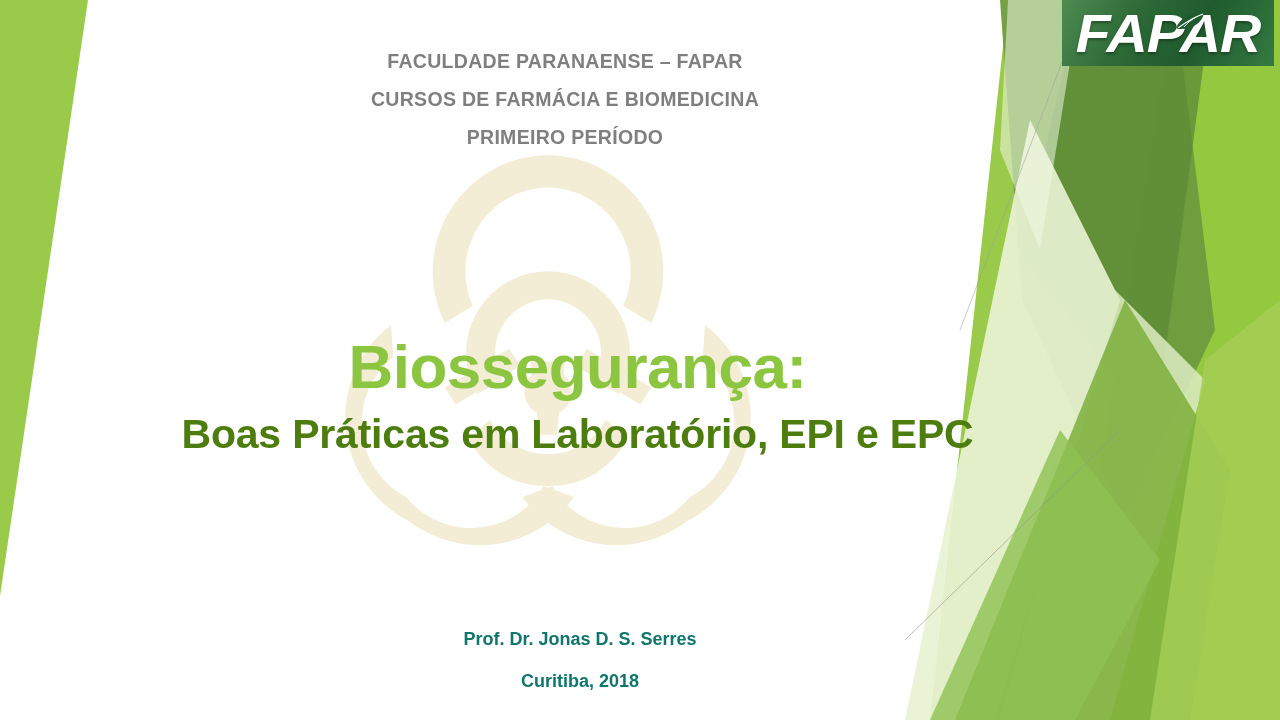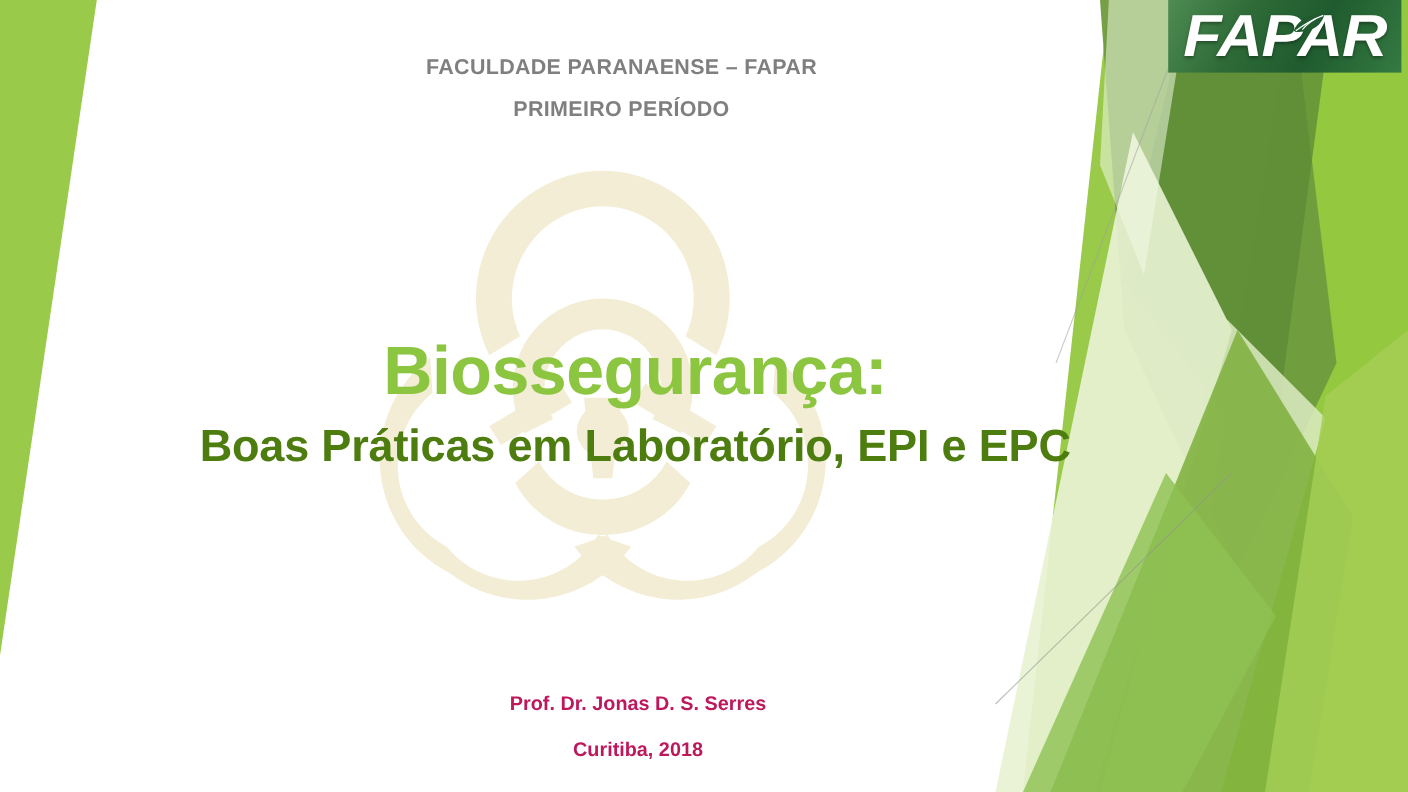--- a/index.html
+++ b/index.html
@@ -101,40 +101,41 @@
     text-align:center;
     z-index:5;
   }
   #title-main {
     color:#8CC540;
     font-weight:bold;
     font-size:62px;
     line-height:76px;
     letter-spacing:-.5px;
     white-space:nowrap;
+    margin-top:29px;
   }
   #title-sub {
     color:#4d7c0f;
     font-weight:bold;
     font-size:41px;
     line-height:58px;
     letter-spacing:-.2px;
     white-space:nowrap;
   }
 
   #footer-block {
     position:absolute;
     left:0;
     top:618px;
     width:1160px;
     text-align:center;
     z-index:5;
   }
   .footer-line {
-    color:#be185d;
+    color:#0f766e;
     font-weight:bold;
     font-size:18px;
     line-height:42px;
     white-space:nowrap;
   }
 </style>
 </head>
 <body>
 
 <div id="slide">
@@ -219,20 +220,21 @@
     <span id="logo-wordmark">FAPAR</span>
     <svg id="logo-leaf" viewBox="0 0 32 20">
       <path d="M2 17 C6 7 16 1 30 2 C28 12 18 19 4 18 Z" fill="#1F5B2E"></path>
       <path d="M4 17 C12 11 21 6 29 3" stroke="#ffffff" stroke-width="1.2" fill="none"></path>
       <path d="M10 16 C13 12 17 9 22 6" stroke="#ffffff" stroke-width="1" fill="none"></path>
     </svg>
   </div>
 
   <div id="header-block">
     <div class="header-line">FACULDADE PARANAENSE – FAPAR</div>
+    <div class="header-line">CURSOS DE FARMÁCIA E BIOMEDICINA</div>
     <div class="header-line">PRIMEIRO PERÍODO</div>
   </div>
 
   <div id="title-block">
     <div id="title-main">Biossegurança:</div>
     <div id="title-sub">Boas Práticas em Laboratório, EPI e EPC</div>
   </div>
 
   <div id="footer-block">
     <div class="footer-line">Prof. Dr. Jonas D. S. Serres</div>

